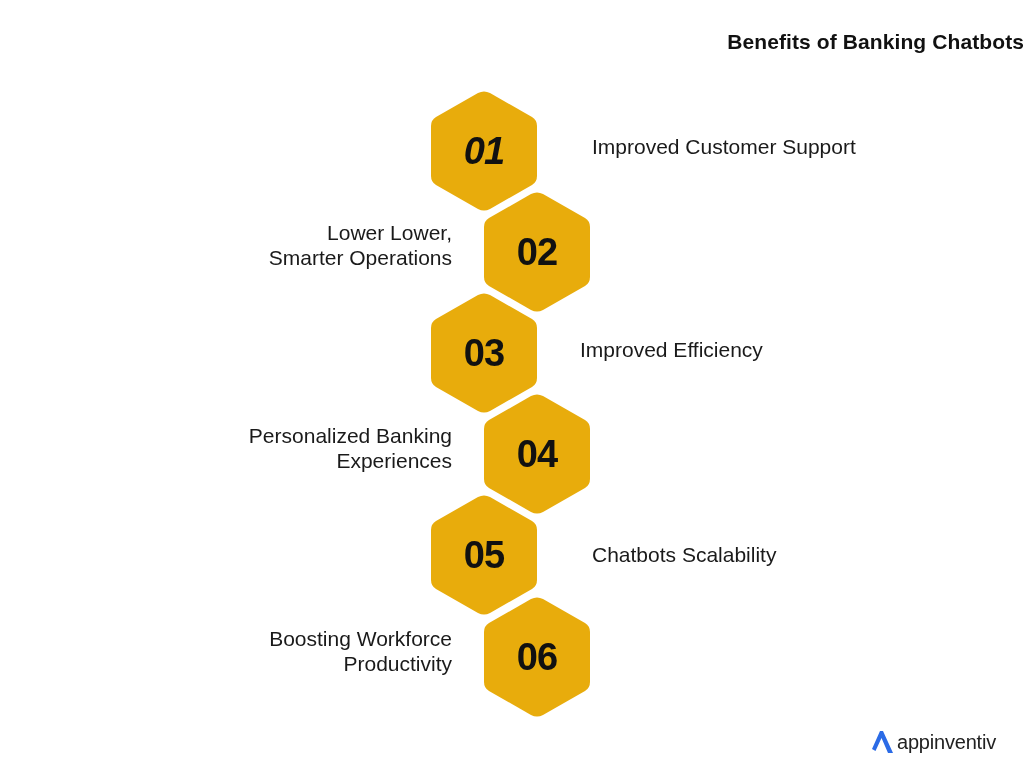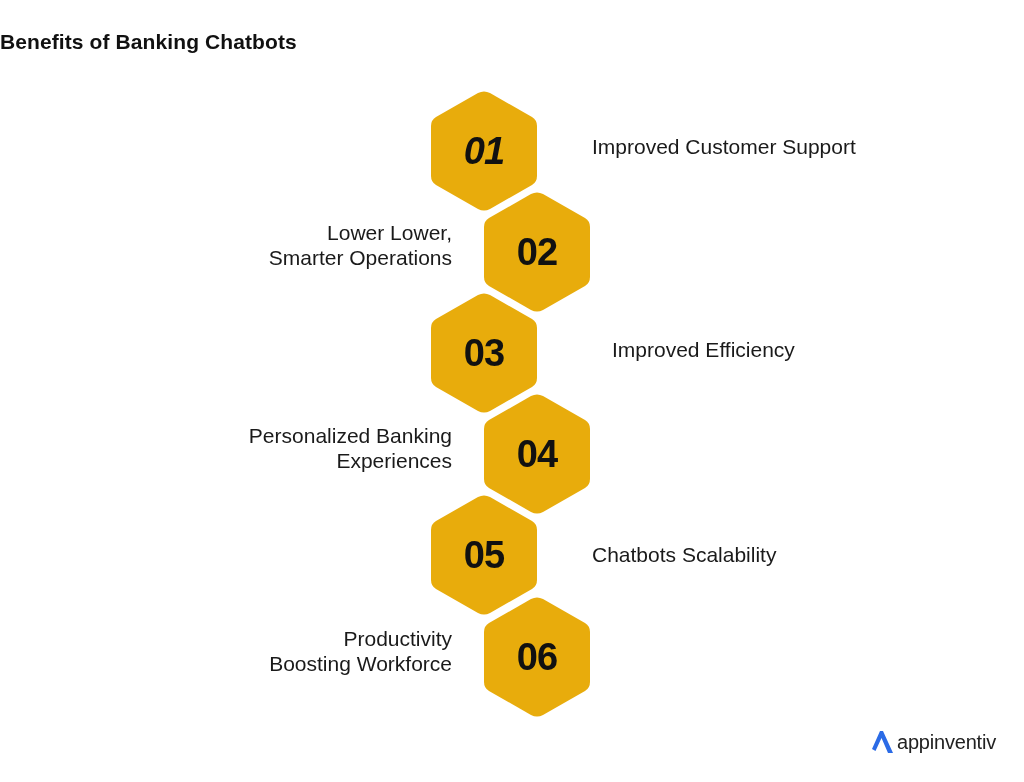--- a/index.html
+++ b/index.html
@@ -1,18 +1,18 @@
 <!DOCTYPE html>
 <html><head>
 <meta charset="utf-8">
 <style>
   html, body { margin:0; padding:0; background:#ffffff; }
   body { width:1024px; height:782px; position:relative; overflow:hidden;
          font-family:"Liberation Sans", sans-serif; }
-  .title { position:absolute; left:0; width:1024px; top:30px; text-align:left;
+  .title { position:absolute; left:0; width:1024px; top:30px; text-align:right;
            font-size:21px; font-weight:bold; color:#111111; letter-spacing:0.1px; }
   .hex { position:absolute; width:108px; height:122px; }
   .hex svg { position:absolute; left:0; top:0; width:108px; height:122px; }
   .hex .num { position:absolute; left:0; top:0; width:108px; height:122px;
               display:flex; align-items:center; justify-content:center;
               font-size:38px; font-weight:bold; color:#111111; letter-spacing:-1px; }
   .label { position:absolute; font-size:21px; color:#1a1a1a; line-height:25px; }
   .label.right { text-align:left;margin-left:20px; }
   .label.left { text-align:right; }
   .logo { position:absolute; left:869px; top:729px; display:flex; align-items:center; }
@@ -44,21 +44,21 @@
   <div>Lower Lower,</div>
   <div>Smarter Operations</div>
 </div>
 
 <div class="hex" style="left:430px;top:292px;">
   <svg viewBox="0 0 108 122">
       <path d="M48 3 Q54 0 60 3 L102 27 Q107 30 107 36 L107 86 Q107 92 102 95 L60 119 Q54 122 48 119 L6 95 Q1 92 1 86 L1 36 Q1 30 6 27 Z" fill="#E8AC0C"></path>
     </svg>
   <div class="num">03</div>
 </div>
-<div class="label right" style="left:592px;top:337px;">
+<div class="label right" style="left:560px;top:337px;">
   <div>Improved Efficiency</div>
 </div>
 
 <div class="hex" style="left:483px;top:393px;">
   <svg viewBox="0 0 108 122">
       <path d="M48 3 Q54 0 60 3 L102 27 Q107 30 107 36 L107 86 Q107 92 102 95 L60 119 Q54 122 48 119 L6 95 Q1 92 1 86 L1 36 Q1 30 6 27 Z" fill="#E8AC0C"></path>
     </svg>
   <div class="num">04</div>
 </div>
 <div class="label left" style="right:572px;top:423px;">
@@ -76,22 +76,22 @@
   <div>Chatbots Scalability</div>
 </div>
 
 <div class="hex" style="left:483px;top:596px;">
   <svg viewBox="0 0 108 122">
       <path d="M48 3 Q54 0 60 3 L102 27 Q107 30 107 36 L107 86 Q107 92 102 95 L60 119 Q54 122 48 119 L6 95 Q1 92 1 86 L1 36 Q1 30 6 27 Z" fill="#E8AC0C"></path>
     </svg>
   <div class="num">06</div>
 </div>
 <div class="label left" style="right:572px;top:626px;">
+  <div>Boosting Workforce</div>
   <div>Productivity</div>
-  <div>Boosting Workforce</div>
 </div>
 
 <div class="logo">
   <svg viewBox="0 0 26 26">
     <path d="M11 2 L14 2 L24 24 L19 24 L12.5 9 L6.5 22 L3 20 Z" fill="#2B6BE6"></path>
   </svg>
   <span>appinventiv</span>
 </div>
 
 </body></html>

